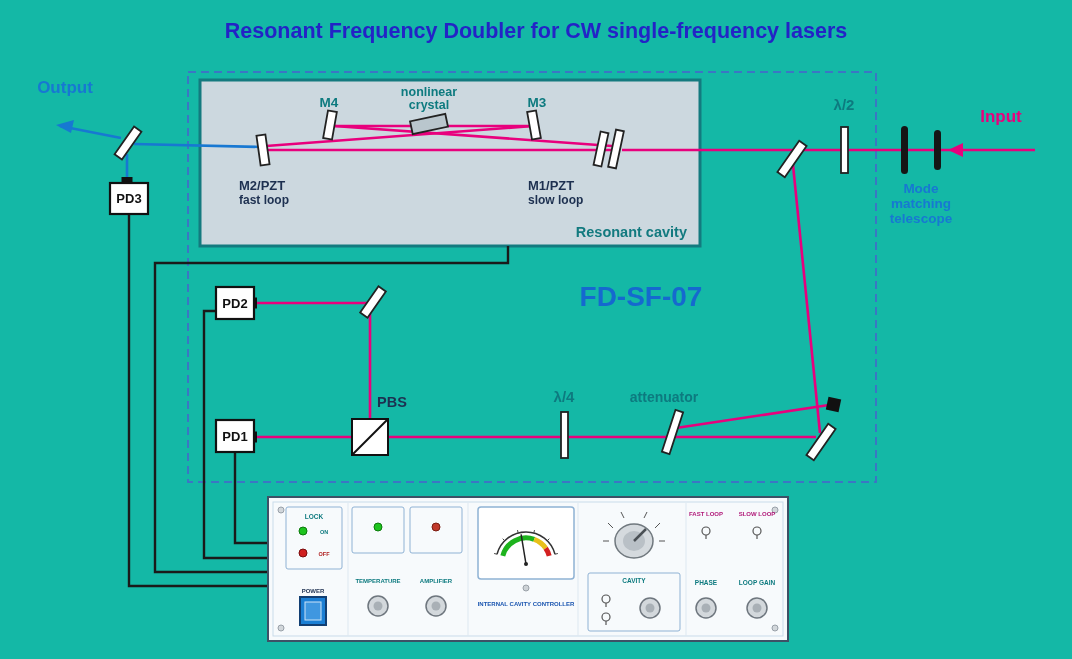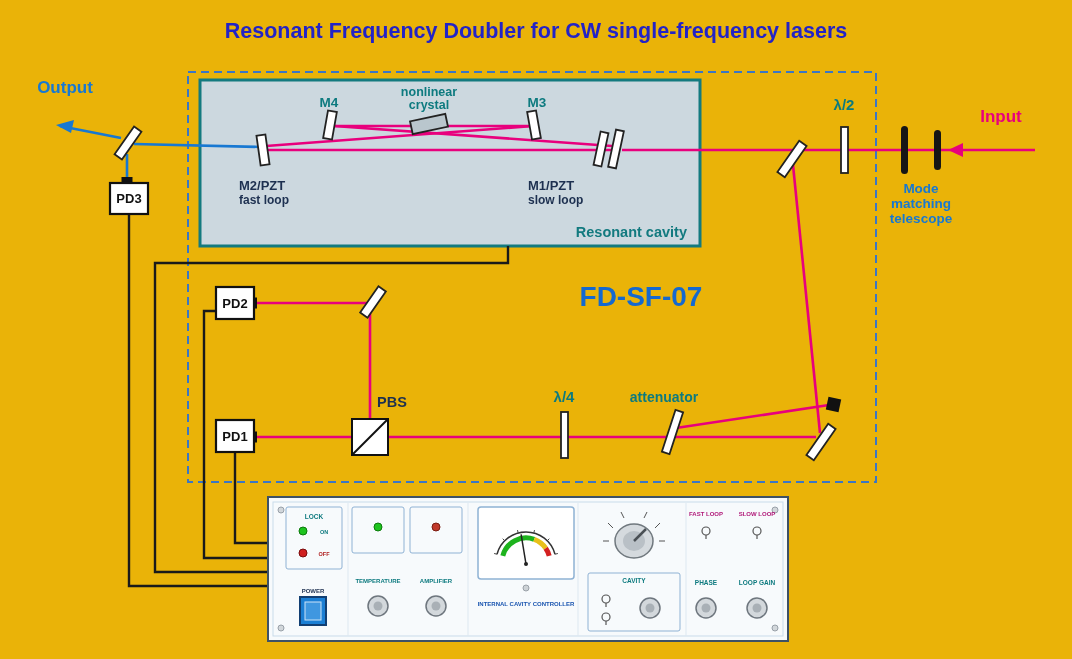--- a/index.html
+++ b/index.html
@@ -1,16 +1,16 @@
 <!DOCTYPE html>
 <html><head>
 <meta charset="utf-8">
 <style>
   html,body{margin:0;padding:0;background:#ffffff;}
-  .stage{position:relative;width:1072px;height:659px;background:#eab308;font-family:"Liberation Sans",sans-serif;overflow:hidden;}
+  .stage{position:relative;width:1072px;height:659px;background:#14b8a6;font-family:"Liberation Sans",sans-serif;overflow:hidden;}
   svg{display:block;}
   svg text{font-family:"Liberation Sans",sans-serif;}
 </style>
 </head>
 <body>
 
 <div class="stage">
 <svg width="1072" height="659" viewBox="0 0 1072 659">
 
   <text x="536" y="38" text-anchor="middle" font-size="21.5" font-weight="bold" fill="#2323c6">Resonant Frequency Doubler for CW single-frequency lasers</text>

